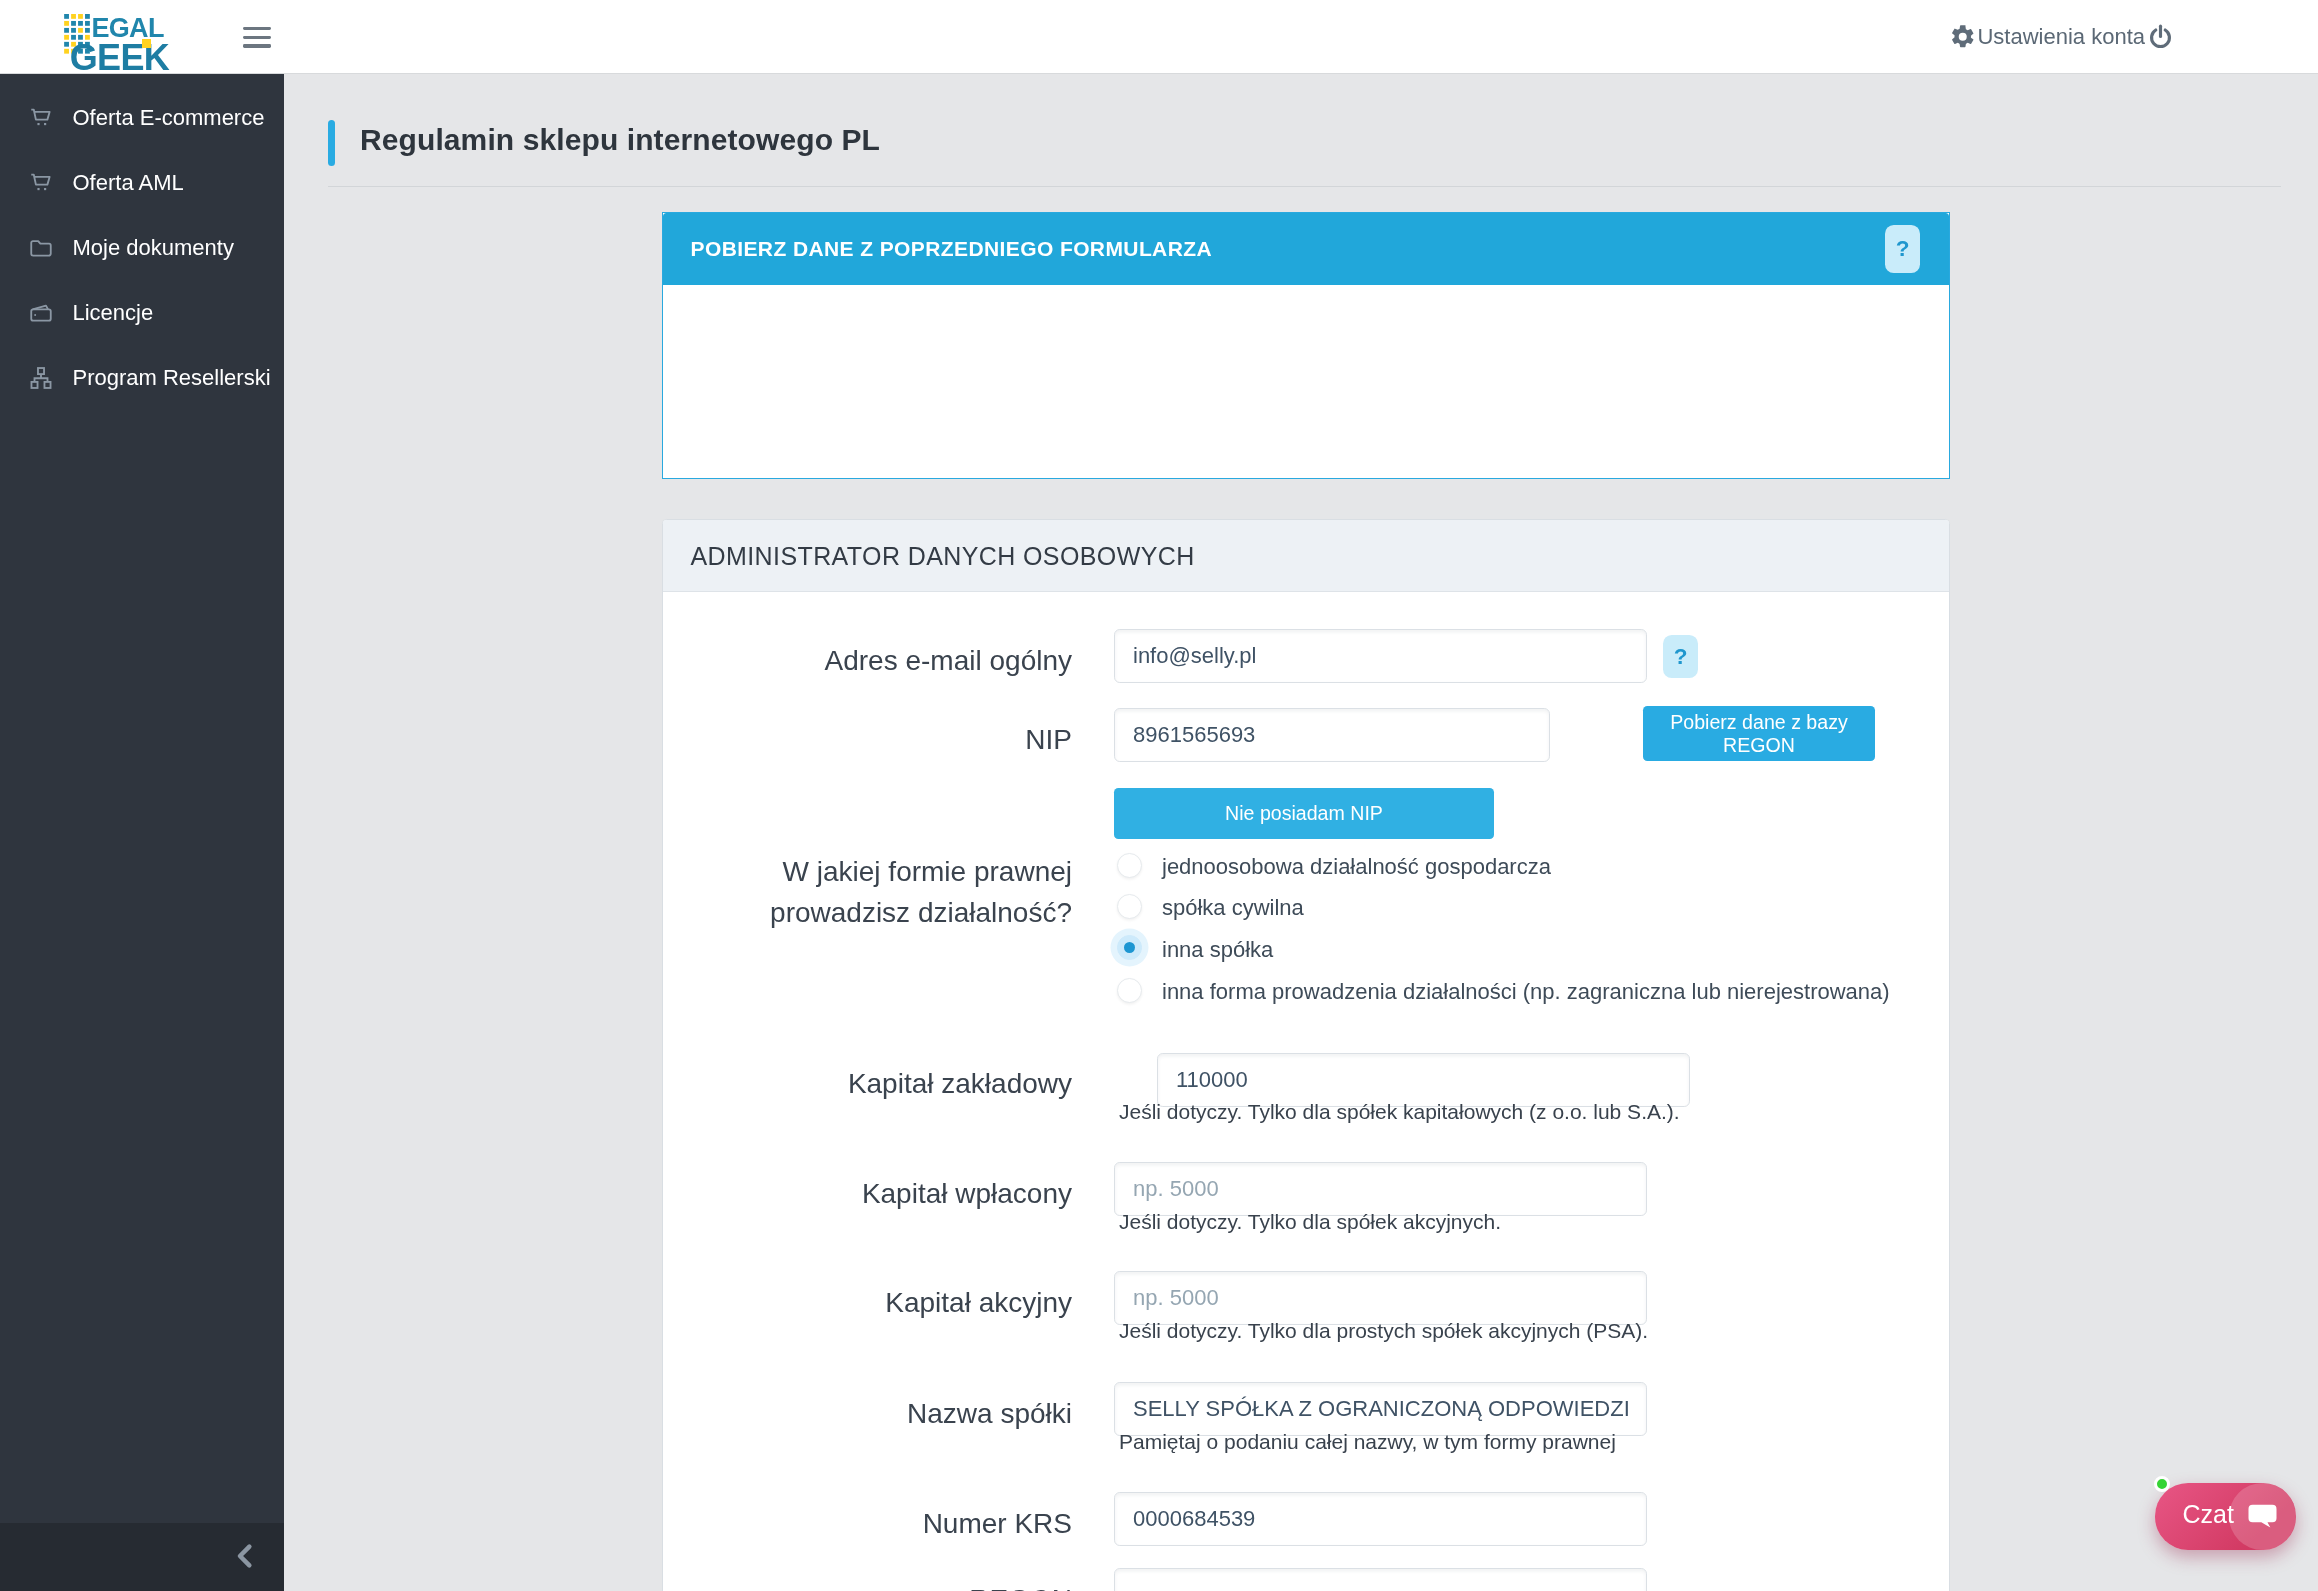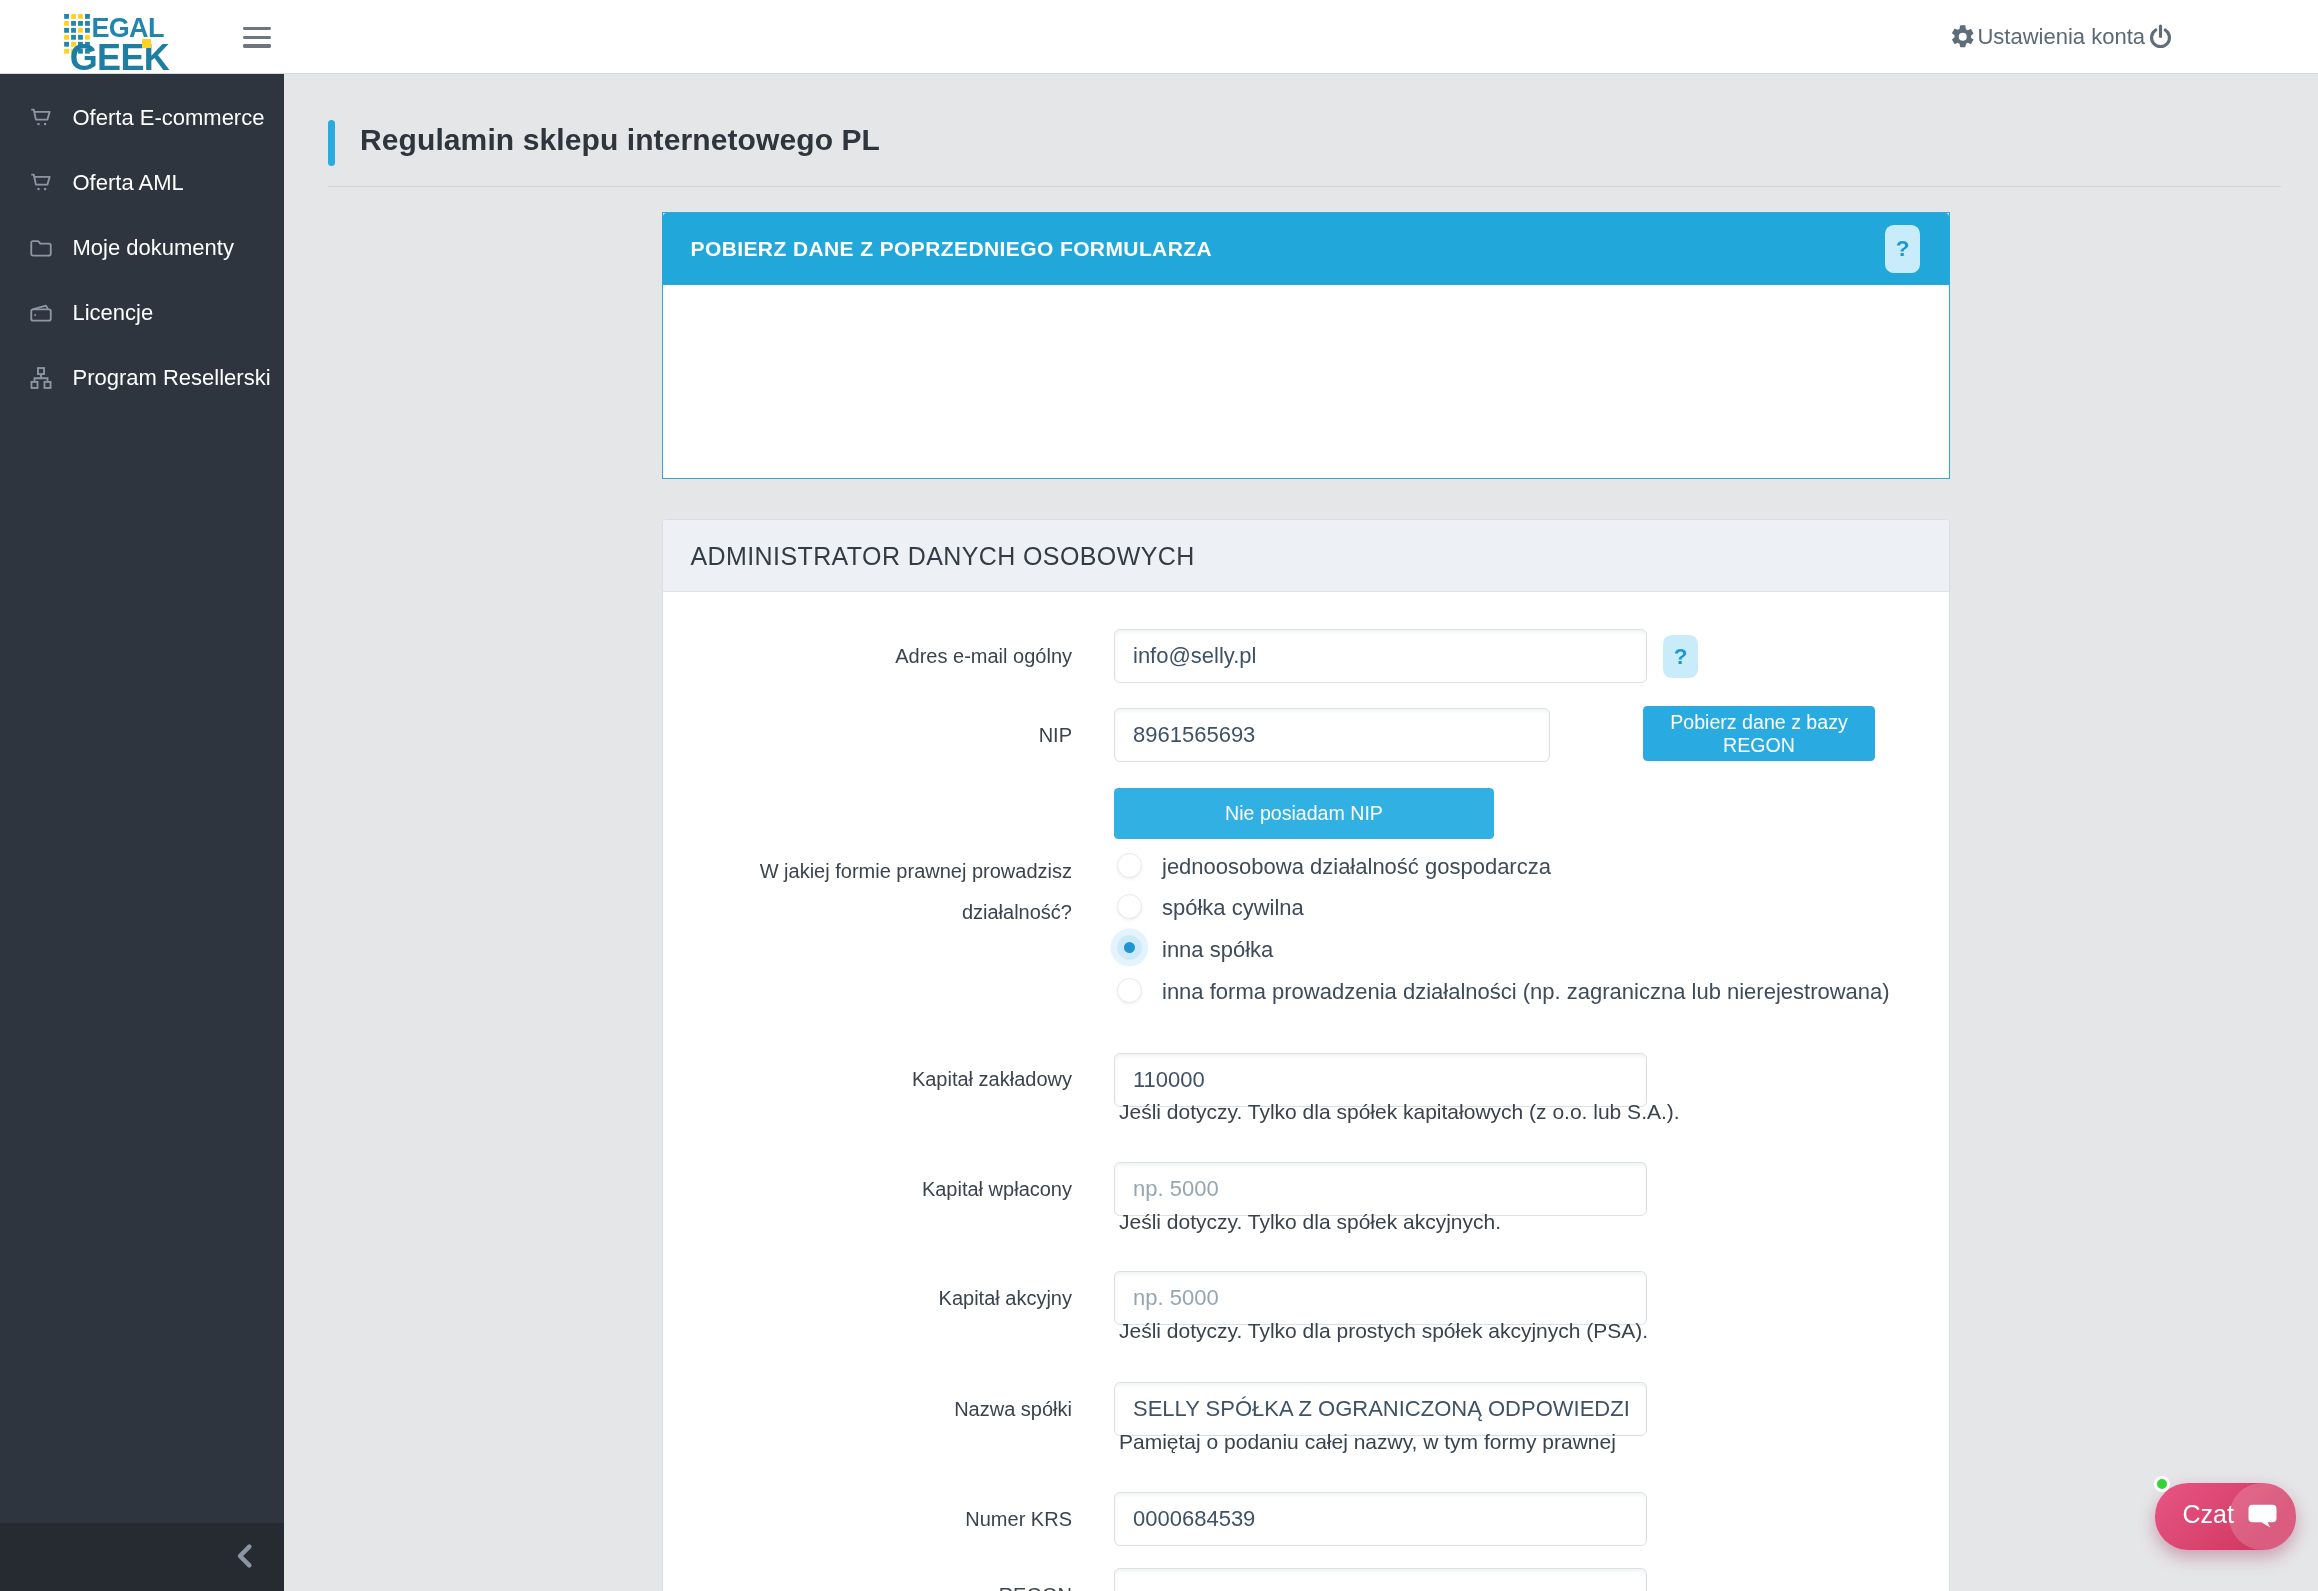--- a/index.html
+++ b/index.html
@@ -50,21 +50,21 @@
                   align-items:center; padding-left:25px; cursor:pointer; }
   #prefill-card .txt { margin-left:20px; font-size:24px; line-height:31px; color:#353d47; width:225px; }
 
   
   #admin { left:662px; top:519px; width:1288px; height:1174px; background:#ffffff;
            border:1.4px solid #d9dee3; border-radius:4.3px; }
   #admin-head { position:absolute; left:0; top:0; width:100%; height:72px; background:#edf1f5;
                 border-bottom:1.4px solid #dee3e8; border-radius:2.9px 2.9px 0 0; }
   #admin-head .t { position:absolute; left:27.5px; line-height:72px; font-size:25px;
                    color:#333b45; letter-spacing:0.4px; }
-  .flabel { position:absolute; left:0; width:409px; text-align:right; font-size:20px; color:#3a434e; }
+  .flabel { position:absolute; left:0; width:409px; text-align:right; font-size:28px; color:#3a434e; }
   .tb { position:absolute; height:54px; border:1.4px solid #dbe0e5; border-radius:5.8px; background:#fff;
         box-shadow:inset 0 2.2px 3.6px rgba(62,77,92,.07); font-family:"Liberation Sans",sans-serif;
         font-size:22px; color:#3f5265; padding:0 18px; outline:none; width:533px; left:451px; }
   .tb::placeholder { color:#95a6b2; opacity:1; }
   .fhelp { position:absolute; left:456px; font-size:21px; color:#39424d; }
   .btn-blue { position:absolute; background:#29abe2; border:none; border-radius:4.3px; color:#fff;
               font-family:"Liberation Sans",sans-serif; font-size:19.6px; cursor:pointer; }
   .radio { position:absolute; left:454px; width:25px; height:25px; border-radius:50%; background:#fff;
            border:1.4px solid #e6eaed; box-shadow:0 1.4px 2.9px rgba(0,0,0,.06); cursor:pointer; }
   .radio.checked { background:#cdeafb; border-color:#cdeafb; box-shadow:0 0 0 6.5px #e4f4fd; }
@@ -216,21 +216,21 @@
   <span class="radio" style="top:333px"></span>
   <span class="rlabel" style="top:334px">jednoosobowa działalność gospodarcza</span>
   <span class="radio" style="top:374px"></span>
   <span class="rlabel" style="top:375px">spółka cywilna</span>
   <span class="radio checked" style="top:415px"></span>
   <span class="rlabel" style="top:417px">inna spółka</span>
   <span class="radio" style="top:458px"></span>
   <span class="rlabel" style="top:459px">inna forma prowadzenia działalności (np. zagraniczna lub nierejestrowana)</span>
 
   <label class="flabel" style="top:548px">Kapitał zakładowy</label>
-  <input class="tb" style="top: 533px;" type="text" value="110000">
+  <input class="tb" style="top: 533px; margin-left: 43px;" type="text" value="110000">
   <div class="fhelp" style="top:580px">Jeśli dotyczy. Tylko dla spółek kapitałowych (z o.o. lub S.A.).</div>
 
   <label class="flabel" style="top:658px">Kapitał wpłacony</label>
   <input class="tb" style="top: 642px;" type="text" placeholder="np. 5000">
   <div class="fhelp" style="top:690px">Jeśli dotyczy. Tylko dla spółek akcyjnych.</div>
 
   <label class="flabel" style="top:767px">Kapitał akcyjny</label>
   <input class="tb" style="top: 751px;" type="text" placeholder="np. 5000">
   <div class="fhelp" style="top:799px">Jeśli dotyczy. Tylko dla prostych spółek akcyjnych (PSA).</div>
 

